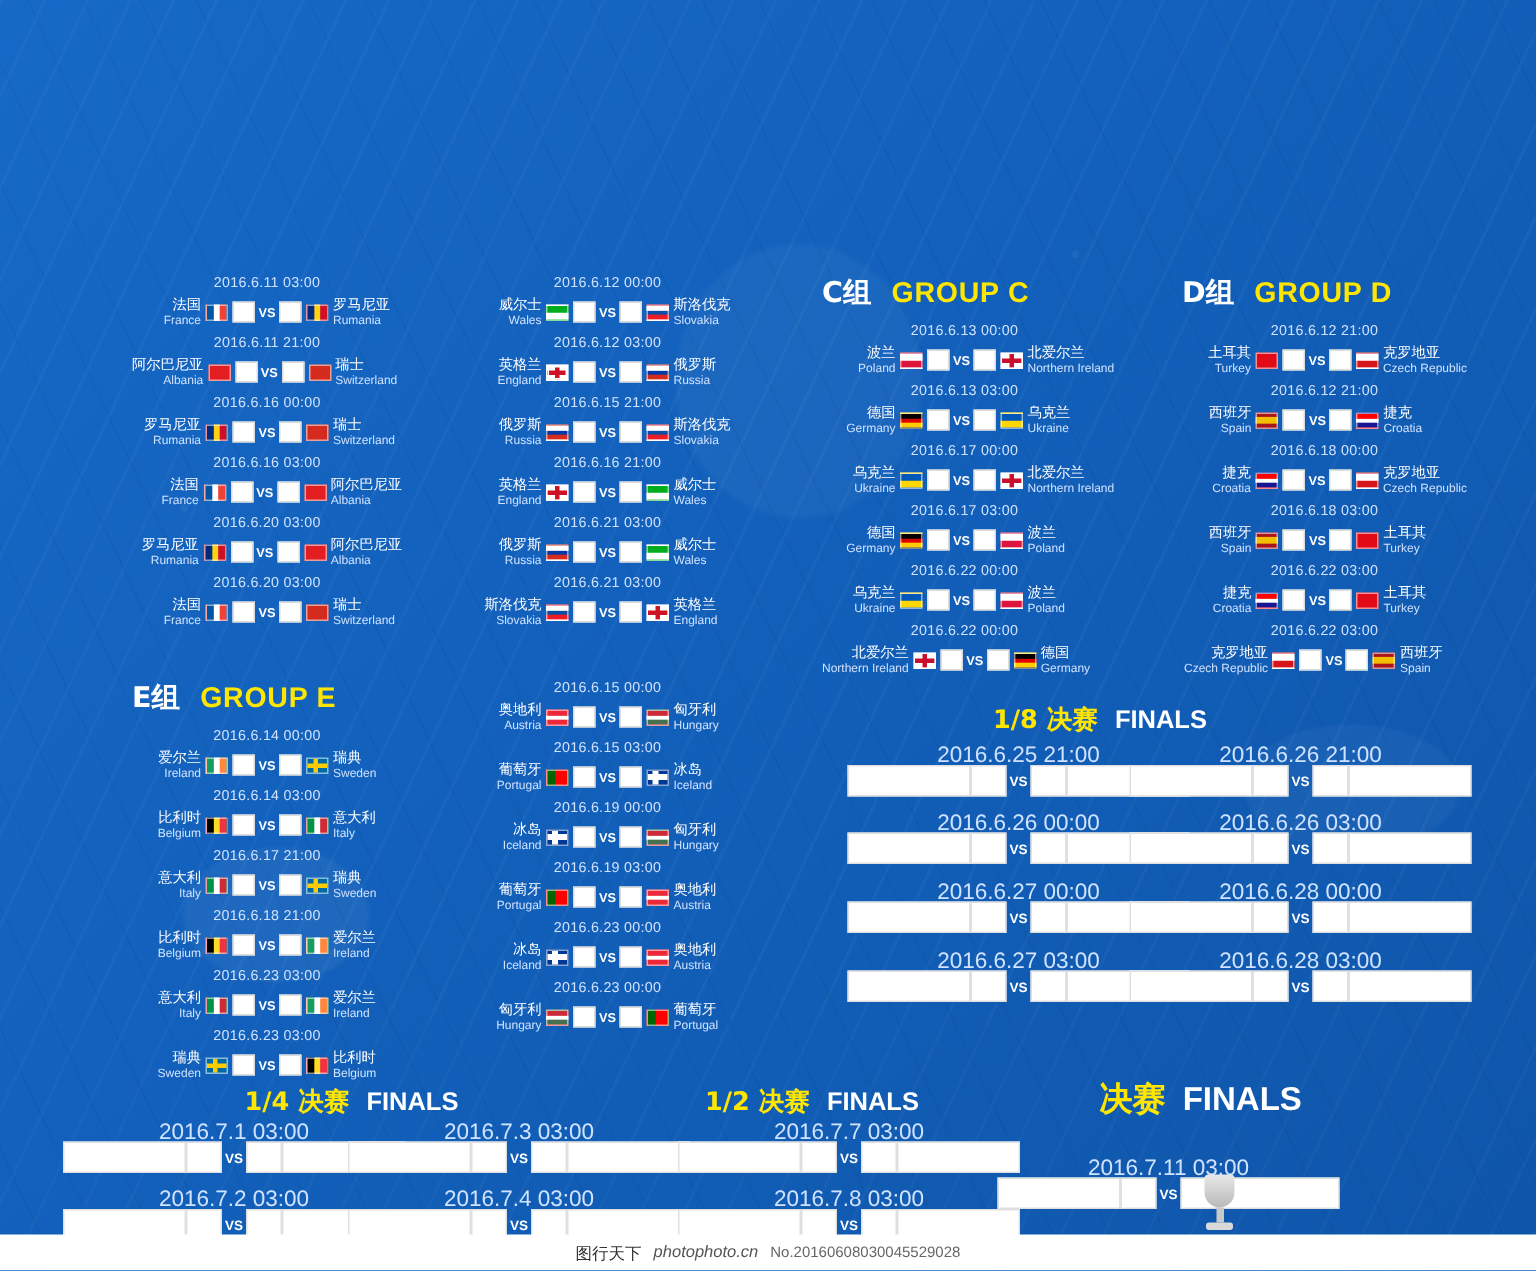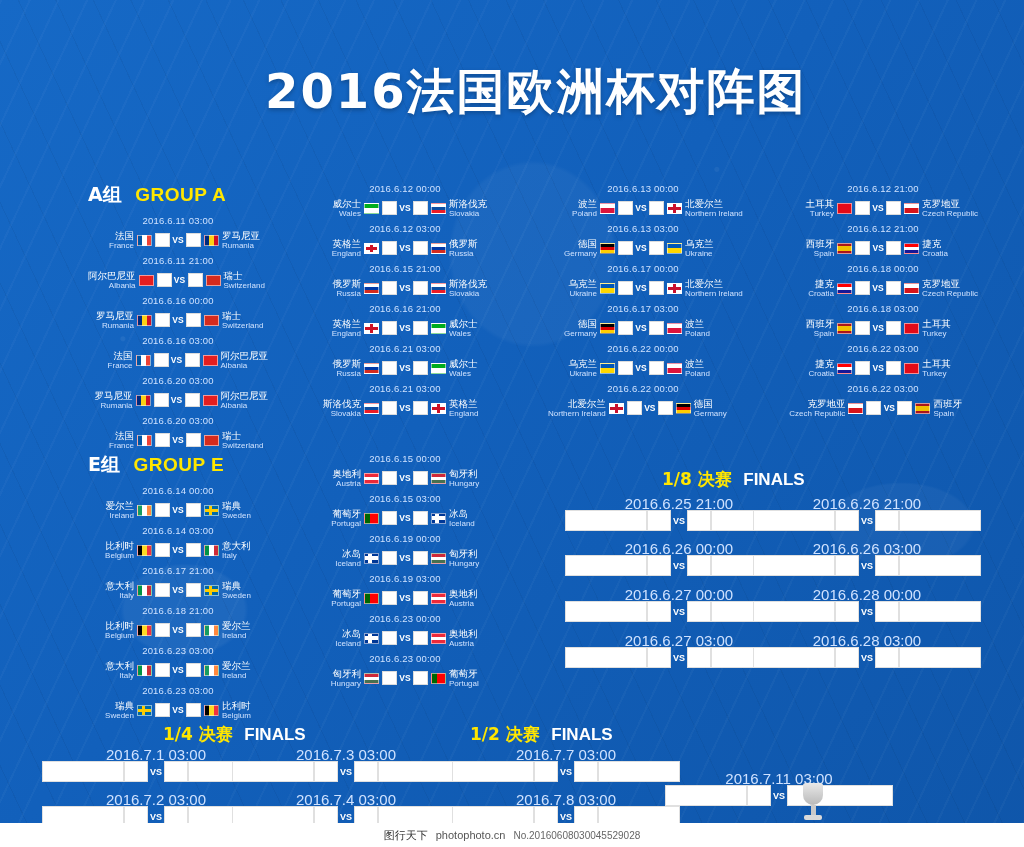--- a/index.html
+++ b/index.html
@@ -121,38 +121,33 @@
   .trophy .stem{ width:5px;height:10px;margin:0 auto;background:#c9c9c9; }
   .trophy .base{ width:18px;height:5px;margin:0 auto;background:#d9d9d9;border-radius:2px; }
 
   
   .footer {
     position:absolute; left:0; bottom:0; width:1024px; height:24px;
     background:#ffffff; display:flex; align-items:center; justify-content:center;
     gap:8px;
   }
   .footer .fcn { font-size:11px; color:#333; font-family:"DejaVu Sans", sans-serif; }
-  .footer .fen { font-size:11px; color:#555; }
+  .footer .fen { font-size:11px; color:#555; font-style:italic; }
   .footer .fno { font-size:10px; color:#666; }
 </style>
 </head>
 <body>
 
 <div class="wrap">
   <div id="bg"></div>
 
   <div class="header">
-    <div class="title-cn">2016法国欧洲杯对阵图</div>
   </div>
 
   <div class="group" style="left:88px; top:182px; width:180px;">
-    <div class="group-title">
-      <span class="cn">A组</span>
-      <span class="en">GROUP A</span>
-    </div>
     <div class="match">
       <div class="mdate">2016.6.11 03:00</div>
       <div class="mrow">
         <div class="team left">
           <div class="cn">法国</div>
           <div class="en">France</div>
         </div>
         <div class="flag" style="background:linear-gradient(90deg,#0055a4 33%,#fff 33% 66%,#ef4135 66%)"></div>
         <div class="score">
           <div class="sbox"></div>
@@ -385,20 +380,24 @@
         <div class="flag" style="background:#fff; background-image:linear-gradient(#ce1124,#ce1124),linear-gradient(#ce1124,#ce1124); background-size:100% 3px,3px 100%; background-position:center,center; background-repeat:no-repeat;"></div>
         <div class="team right">
           <div class="cn">英格兰</div>
           <div class="en">England</div>
         </div>
       </div>
     </div>
   </div>
 
   <div class="group" style="left:548px; top:182px; width:190px;">
+    <div class="group-title">
+      <span class="cn">C组</span>
+      <span class="en">GROUP C</span>
+    </div>
     <div class="match">
       <div class="mdate">2016.6.13 00:00</div>
       <div class="mrow">
         <div class="team left">
           <div class="cn">波兰</div>
           <div class="en">Poland</div>
         </div>
         <div class="flag" style="background:linear-gradient(180deg,#fff 50%,#dc143c 50%)"></div>
         <div class="score">
           <div class="sbox"></div>
@@ -508,20 +507,24 @@
         <div class="flag" style="background:linear-gradient(180deg,#000 33%,#dd0000 33% 66%,#ffce00 66%)"></div>
         <div class="team right">
           <div class="cn">德国</div>
           <div class="en">Germany</div>
         </div>
       </div>
     </div>
   </div>
 
   <div class="group" style="left:788px; top:182px; width:190px;">
+    <div class="group-title">
+      <span class="cn">D组</span>
+      <span class="en">GROUP D</span>
+    </div>
     <div class="match">
       <div class="mdate">2016.6.12 21:00</div>
       <div class="mrow">
         <div class="team left">
           <div class="cn">土耳其</div>
           <div class="en">Turkey</div>
         </div>
         <div class="flag" style="background:#e30a17"></div>
         <div class="score">
           <div class="sbox"></div>
@@ -1036,20 +1039,24 @@
     <div class="kdate">2016.7.8 03:00</div>
     <div class="ko-row">
       <div class="kbox wide"></div>
       <div class="kbox nar"></div>
       <div class="kvs">VS</div>
       <div class="kbox nar"></div>
       <div class="kbox wide"></div>
     </div>
   </div>
 
+  <div class="ko-title" style="left:733px; top:718px;">
+    <span class="cn" style="font-size:22px">决赛</span>
+    <span class="en" style="font-size:22px">FINALS</span>
+  </div>
   <div class="ko-match" style="left:665px; top:772px;">
     <div class="kdate">2016.7.11 03:00</div>
     <div class="ko-row">
       <div class="kbox wide"></div>
       <div class="kbox nar"></div>
       <div class="kvs">VS</div>
       <div class="kbox nar"></div>
       <div class="kbox wide"></div>
     </div>
   </div>

